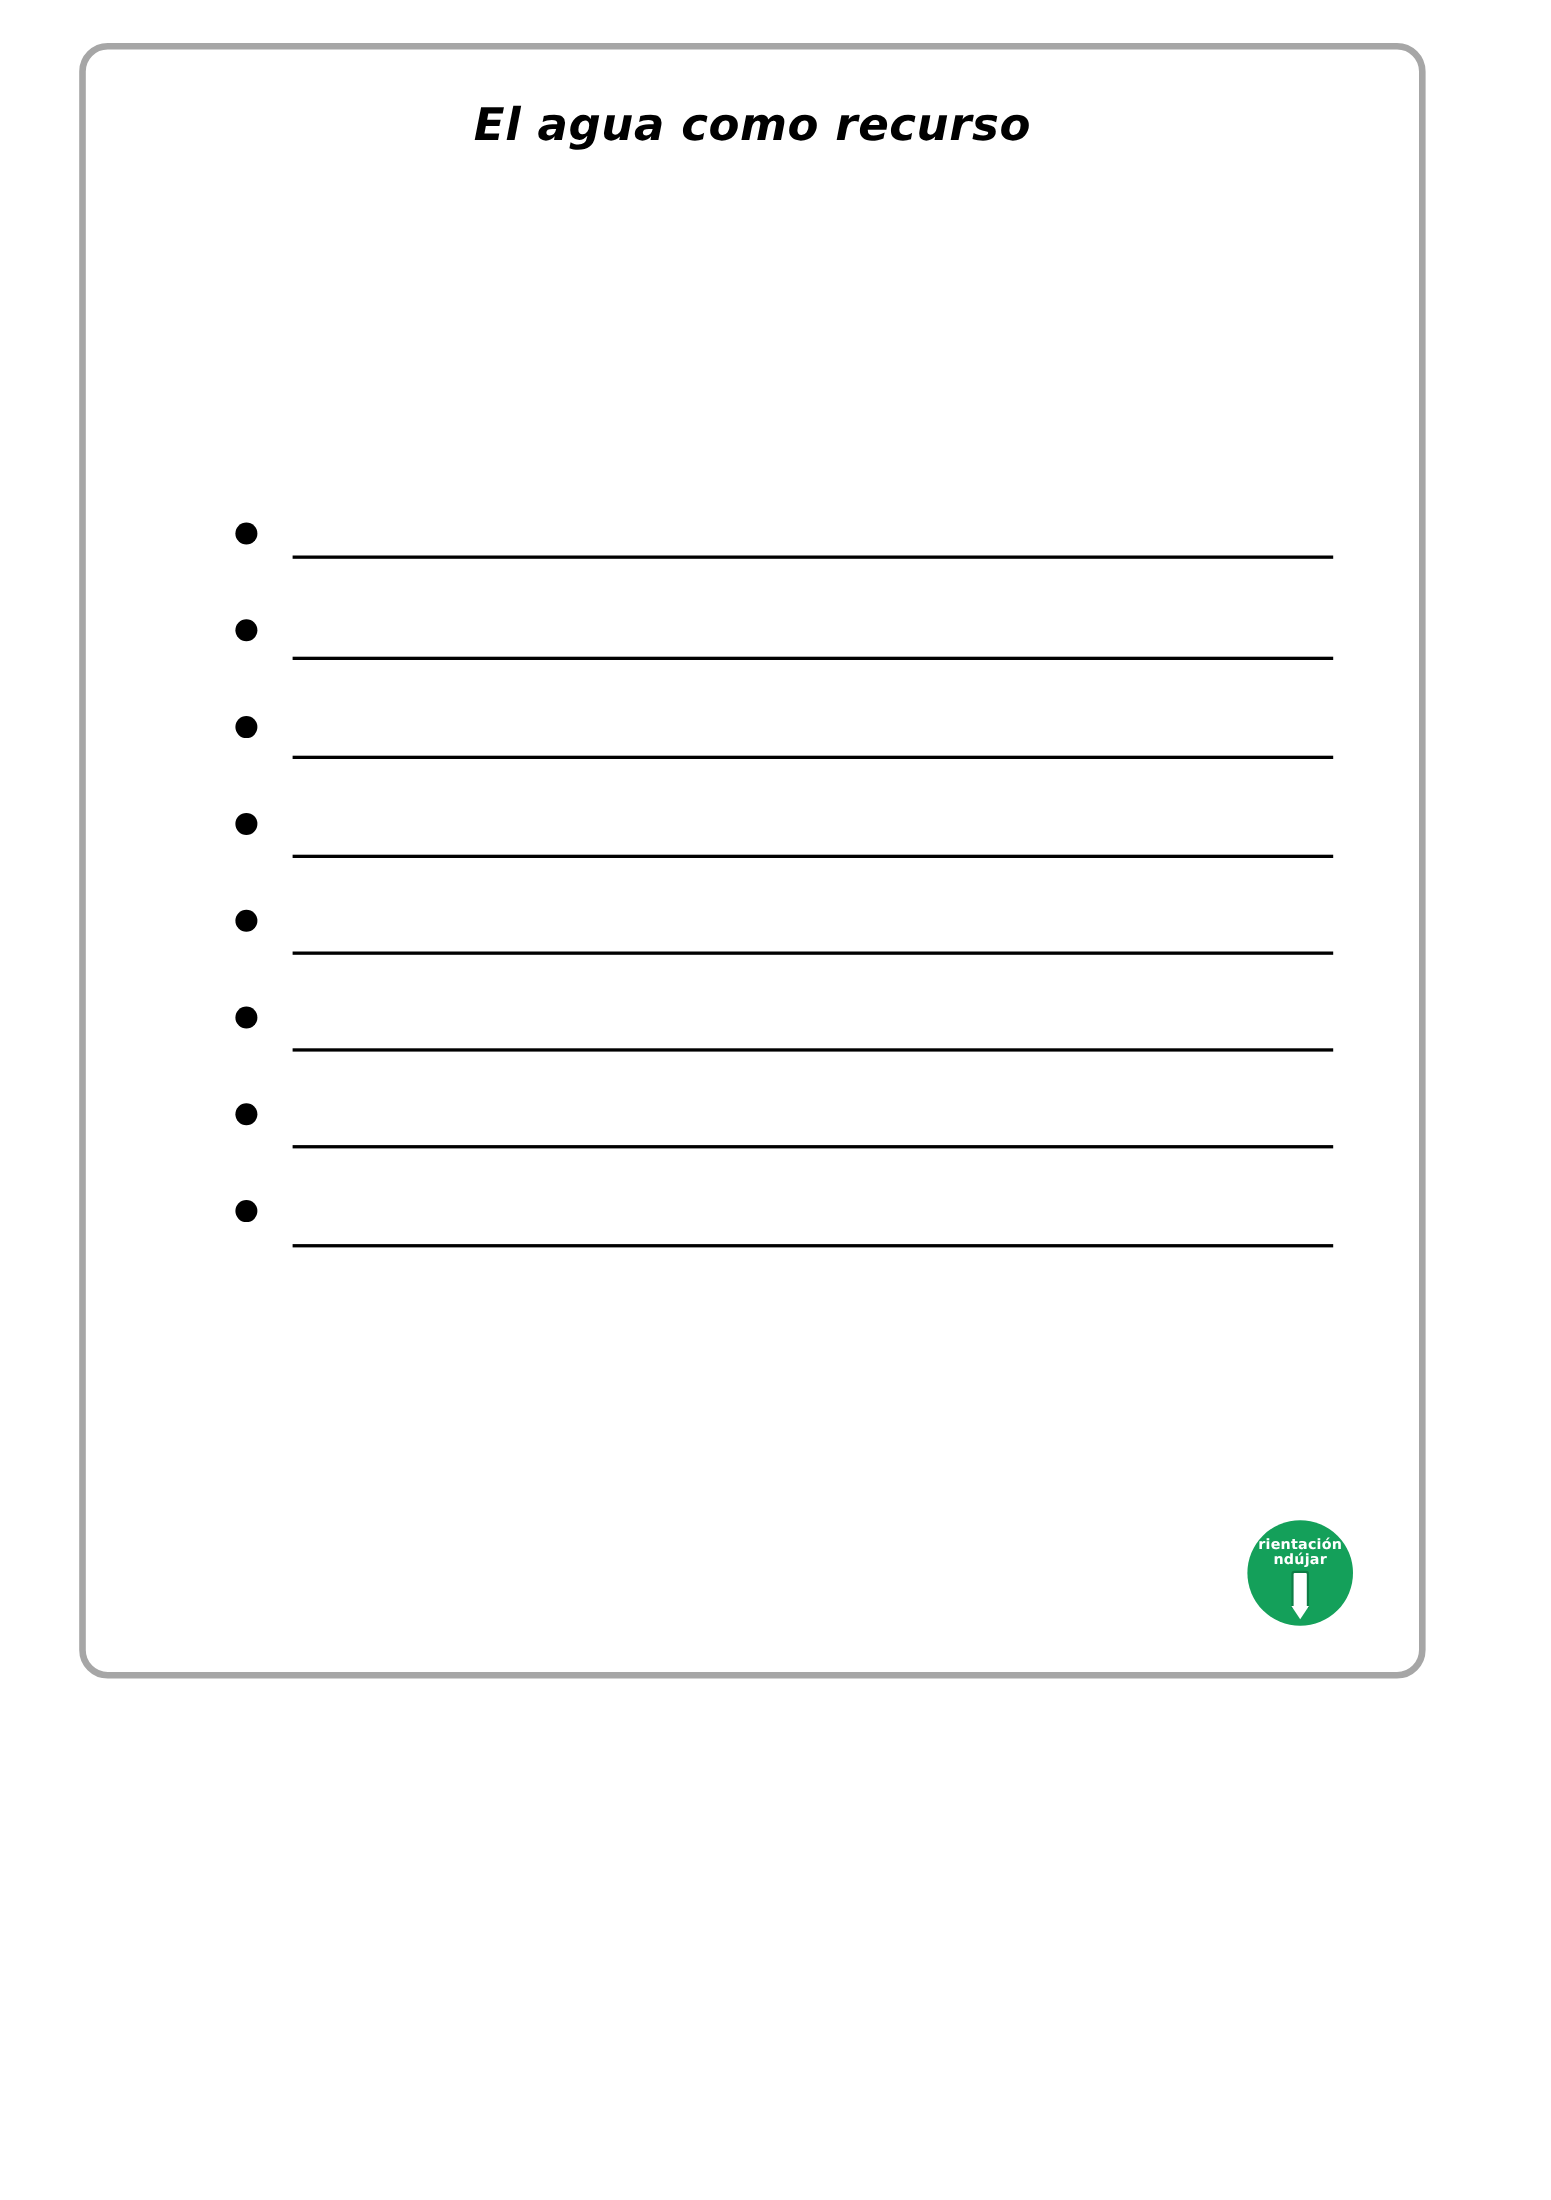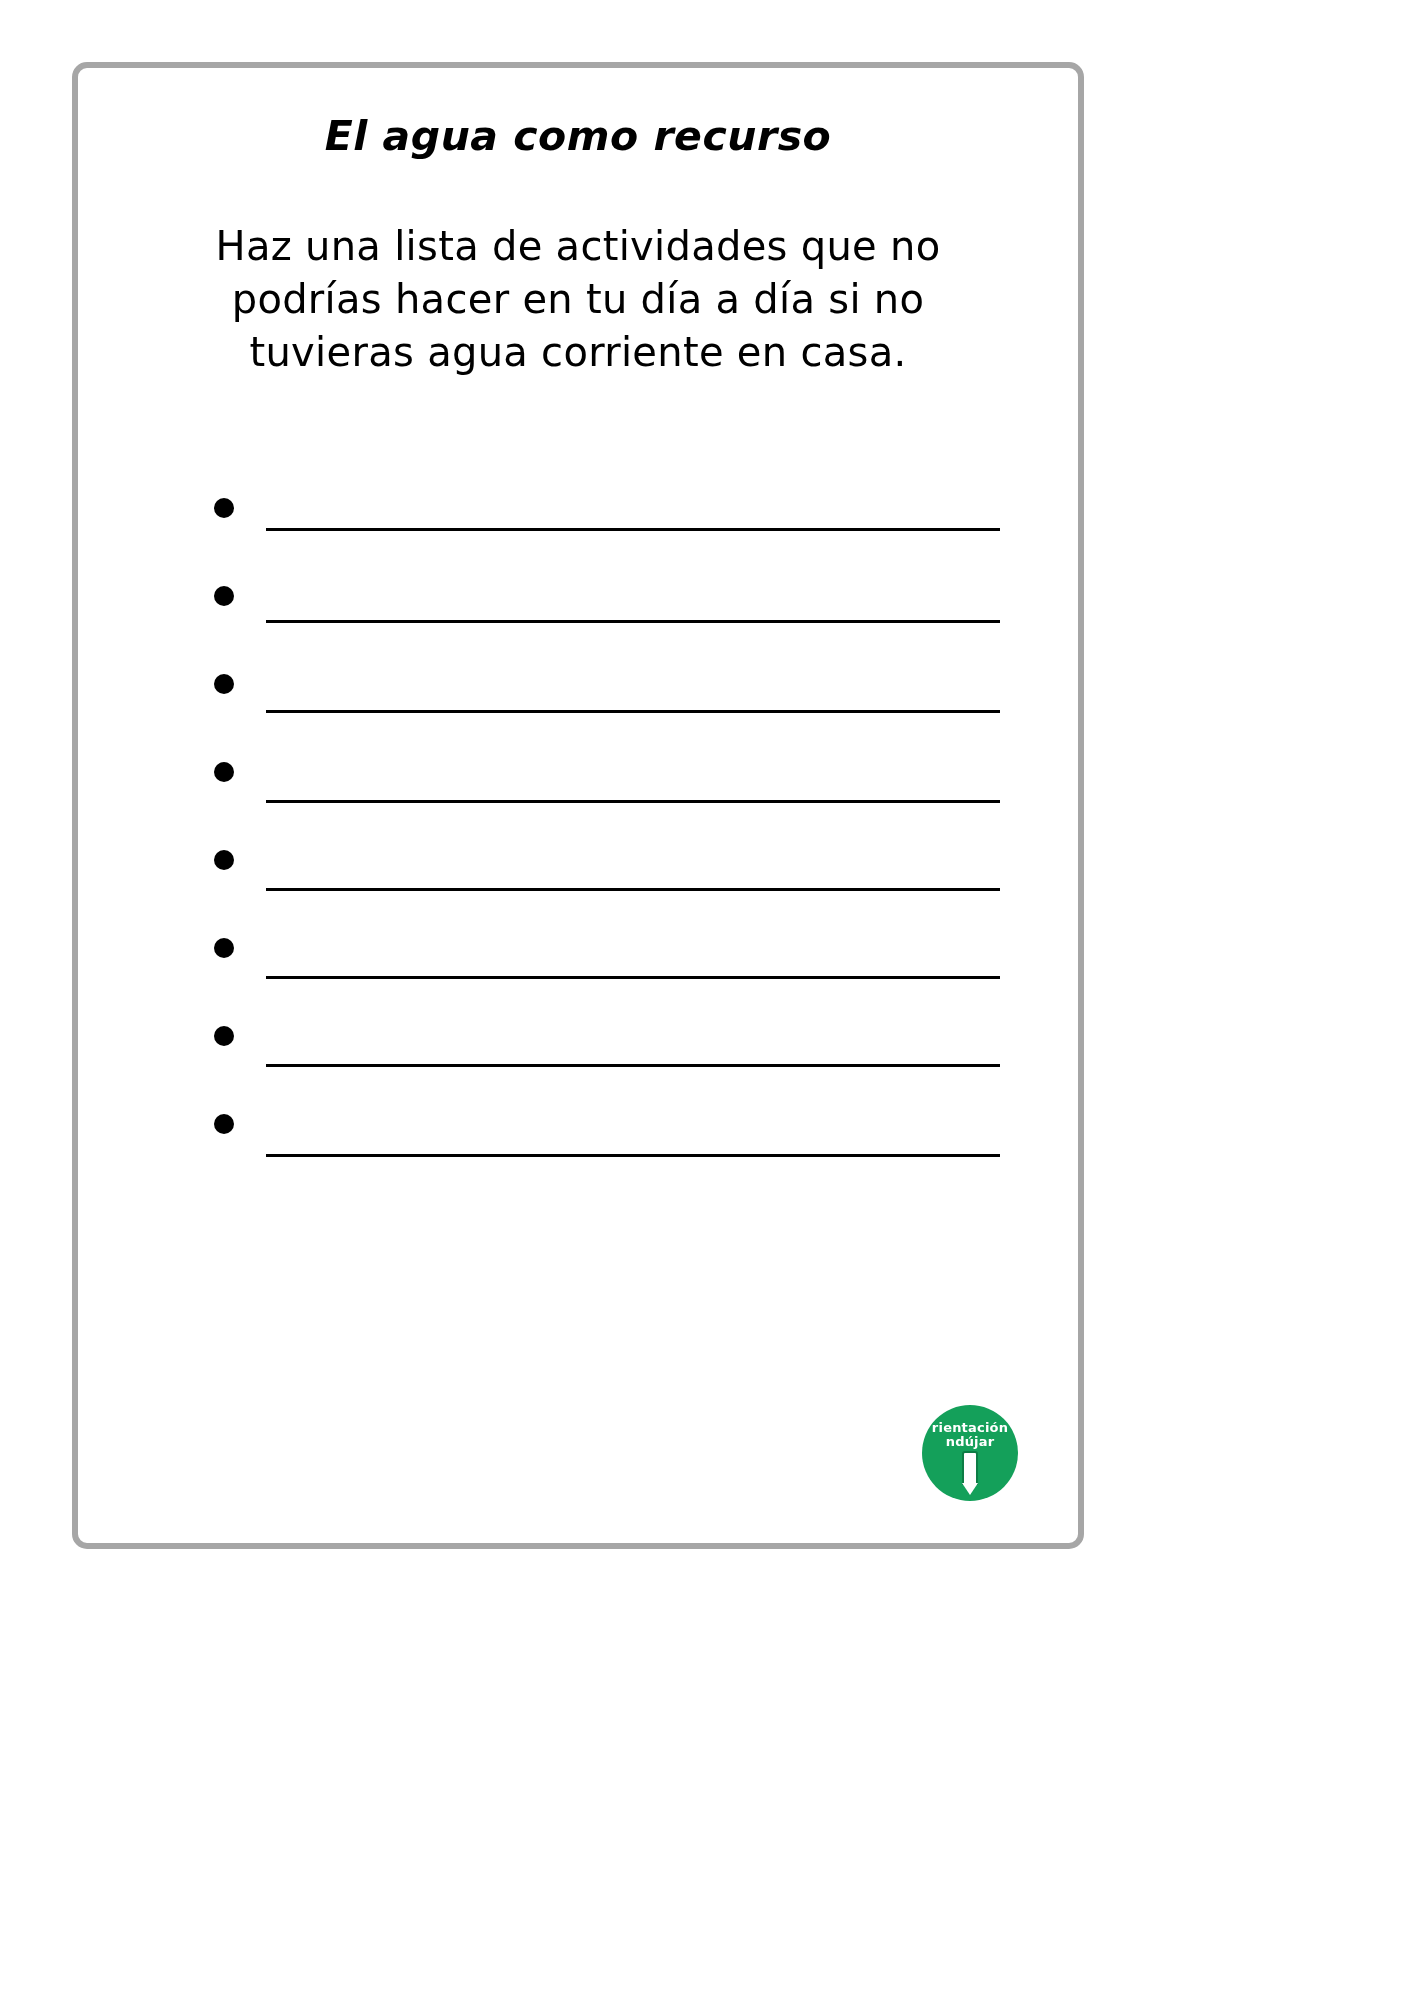--- a/index.html
+++ b/index.html
@@ -19,25 +19,25 @@
     width: 1410px;
     height: 2000px;
     background: #ffffff;
     box-sizing: border-box;
   }
 
   
   .worksheet-frame {
     position: absolute;
     left: 72px;
-    top: 62px;
-    width: 1012px;
+    top: 39px;
+    width: 1224px;
     height: 1487px;
     border: 6px solid #a6a6a6;
-    border-radius: 15px;
+    border-radius: 26px;
     box-sizing: border-box;
     background: #ffffff;
   }
 
   .inner {
     position: absolute;
     left: 0;
     top: 0;
     right: 0;
     bottom: 0;
@@ -169,21 +169,20 @@
 </style>
 </head>
 <body>
 
 <div class="page">
   <div class="worksheet-frame">
     <div class="inner">
 
       <h1 class="title">El agua como recurso</h1>
 
-      <p class="prompt">Haz una lista de actividades que no podrías hacer en tu día a día si no tuvieras agua corriente en casa.</p>
     </div>
 
     <div class="lines">
       <div class="line-row">
         <span class="bullet"></span>
         <span class="rule"></span>
       </div>
       <div class="line-row">
         <span class="bullet"></span>
         <span class="rule"></span>

